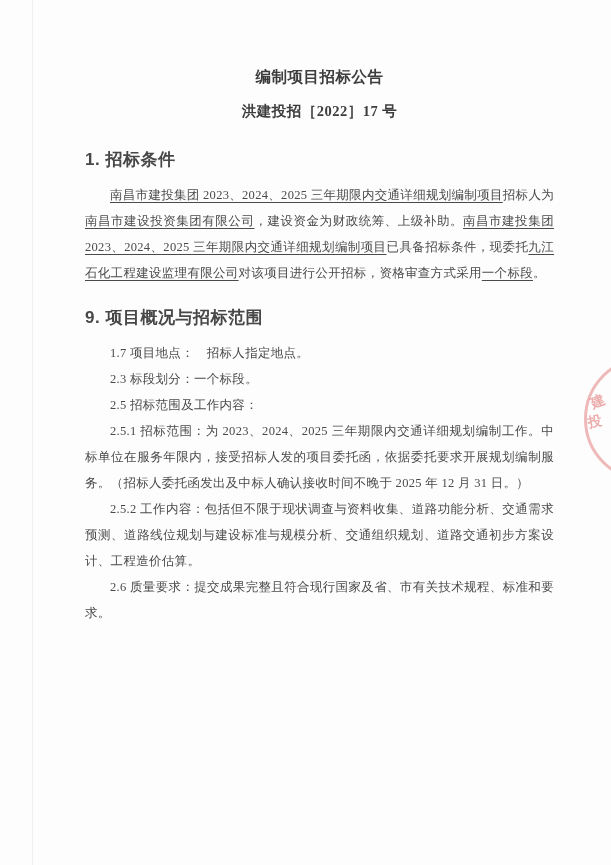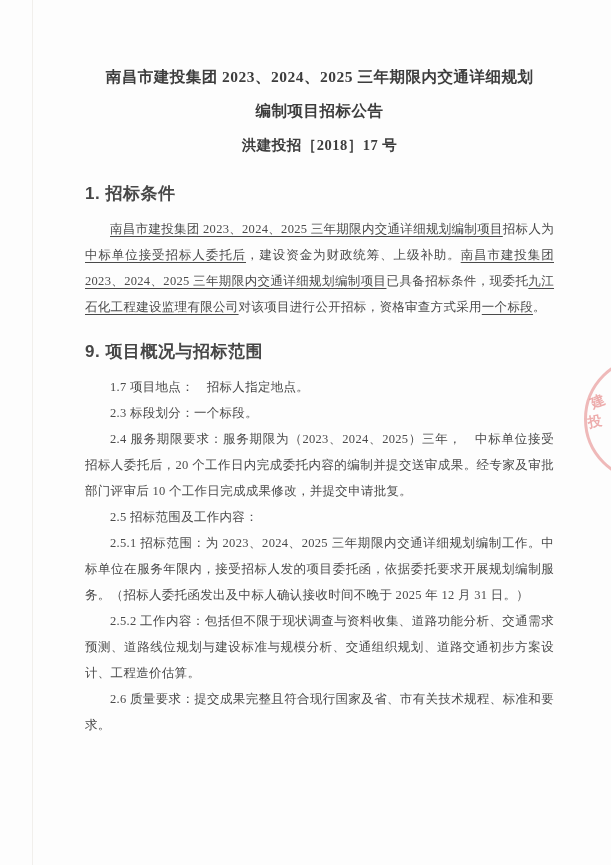--- a/index.html
+++ b/index.html
@@ -96,32 +96,30 @@
   }
 </style>
 </head>
 <body>
 
 <div class="page">
   <div class="edge-line"></div>
 
   <div class="doc">
     <div class="titles">
-      <div class="title-line">南昌市建投集团 2023、2024、2025 三年期限内交通详细规划</div>
       <div class="title-line">编制项目招标公告</div>
-      <div class="doc-number">洪建投招［2018］17 号</div>
+      <div class="doc-number">洪建投招［2022］17 号</div>
     </div>
 
     <div id="sections">
         <div class="section-heading">1. 招标条件</div>
-        <p class="body-para indent"><u>南昌市建投集团 2023、2024、2025 三年期限内交通详细规划编制项目</u><span>招标人为</span><u>中标单位接受招标人委托后</u><span>，建设资金为财政统筹、上级补助。</span><u>南昌市建投集团 2023、2024、2025 三年期限内交通详细规划编制项目</u><span>已具备招标条件，现委托</span><u>九江石化工程建设监理有限公司</u><span>对该项目进行公开招标，资格审查方式采用</span><u>一个标段</u><span>。</span></p>
+        <p class="body-para indent"><u>南昌市建投集团 2023、2024、2025 三年期限内交通详细规划编制项目</u><span>招标人为</span><u>南昌市建设投资集团有限公司</u><span>，建设资金为财政统筹、上级补助。</span><u>南昌市建投集团 2023、2024、2025 三年期限内交通详细规划编制项目</u><span>已具备招标条件，现委托</span><u>九江石化工程建设监理有限公司</u><span>对该项目进行公开招标，资格审查方式采用</span><u>一个标段</u><span>。</span></p>
         <div class="section-heading">9. 项目概况与招标范围</div>
         <p class="body-para indent"><span>1.7 项目地点：　招标人指定地点。</span></p>
         <p class="body-para indent"><span>2.3 标段划分：一个标段。</span></p>
-        <p class="body-para indent"><span>2.4 服务期限要求：服务期限为（2023、2024、2025）三年，　中标单位接受招标人委托后，20 个工作日内完成委托内容的编制并提交送审成果。经专家及审批部门评审后 10 个工作日完成成果修改，并提交申请批复。</span></p>
         <p class="body-para indent"><span>2.5 招标范围及工作内容：</span></p>
         <p class="body-para indent"><span>2.5.1 招标范围：为 2023、2024、2025 三年期限内交通详细规划编制工作。中标单位在服务年限内，接受招标人发的项目委托函，依据委托要求开展规划编制服务。（招标人委托函发出及中标人确认接收时间不晚于 2025 年 12 月 31 日。）</span></p>
         <p class="body-para indent"><span>2.5.2 工作内容：包括但不限于现状调查与资料收集、道路功能分析、交通需求预测、道路线位规划与建设标准与规模分析、交通组织规划、道路交通初步方案设计、工程造价估算。</span></p>
         <p class="body-para indent"><span>2.6 质量要求：提交成果完整且符合现行国家及省、市有关技术规程、标准和要求。</span></p>
       </div>
   </div>
 
   <div class="stamp" style="border-color: rgba(226, 118, 118, 0.5);">
     <span class="stamp-char c1" style="color: rgba(226, 118, 118, 0.6);">建</span>
     <span class="stamp-char c2" style="color: rgba(226, 118, 118, 0.6);">投</span>

